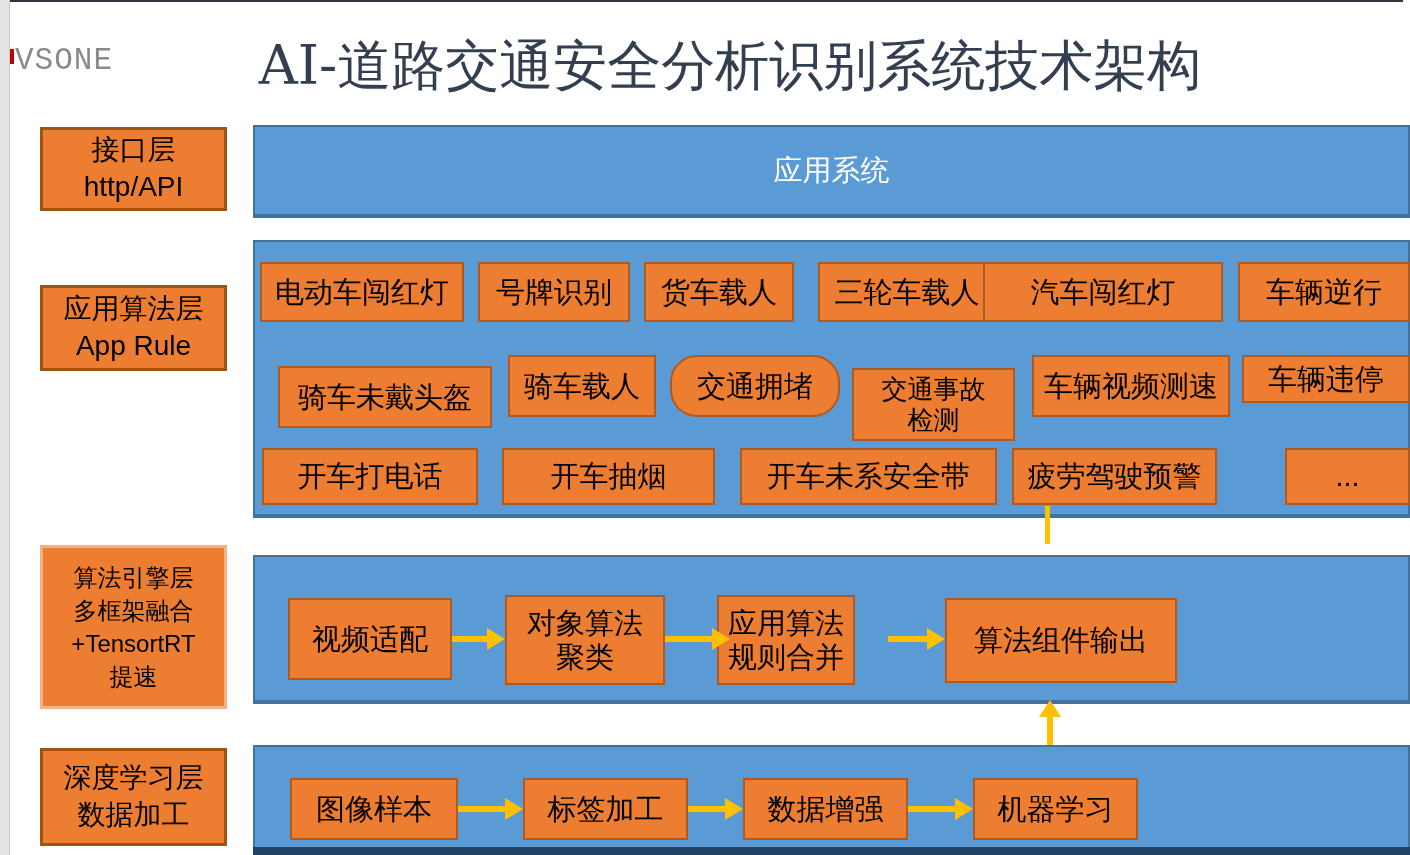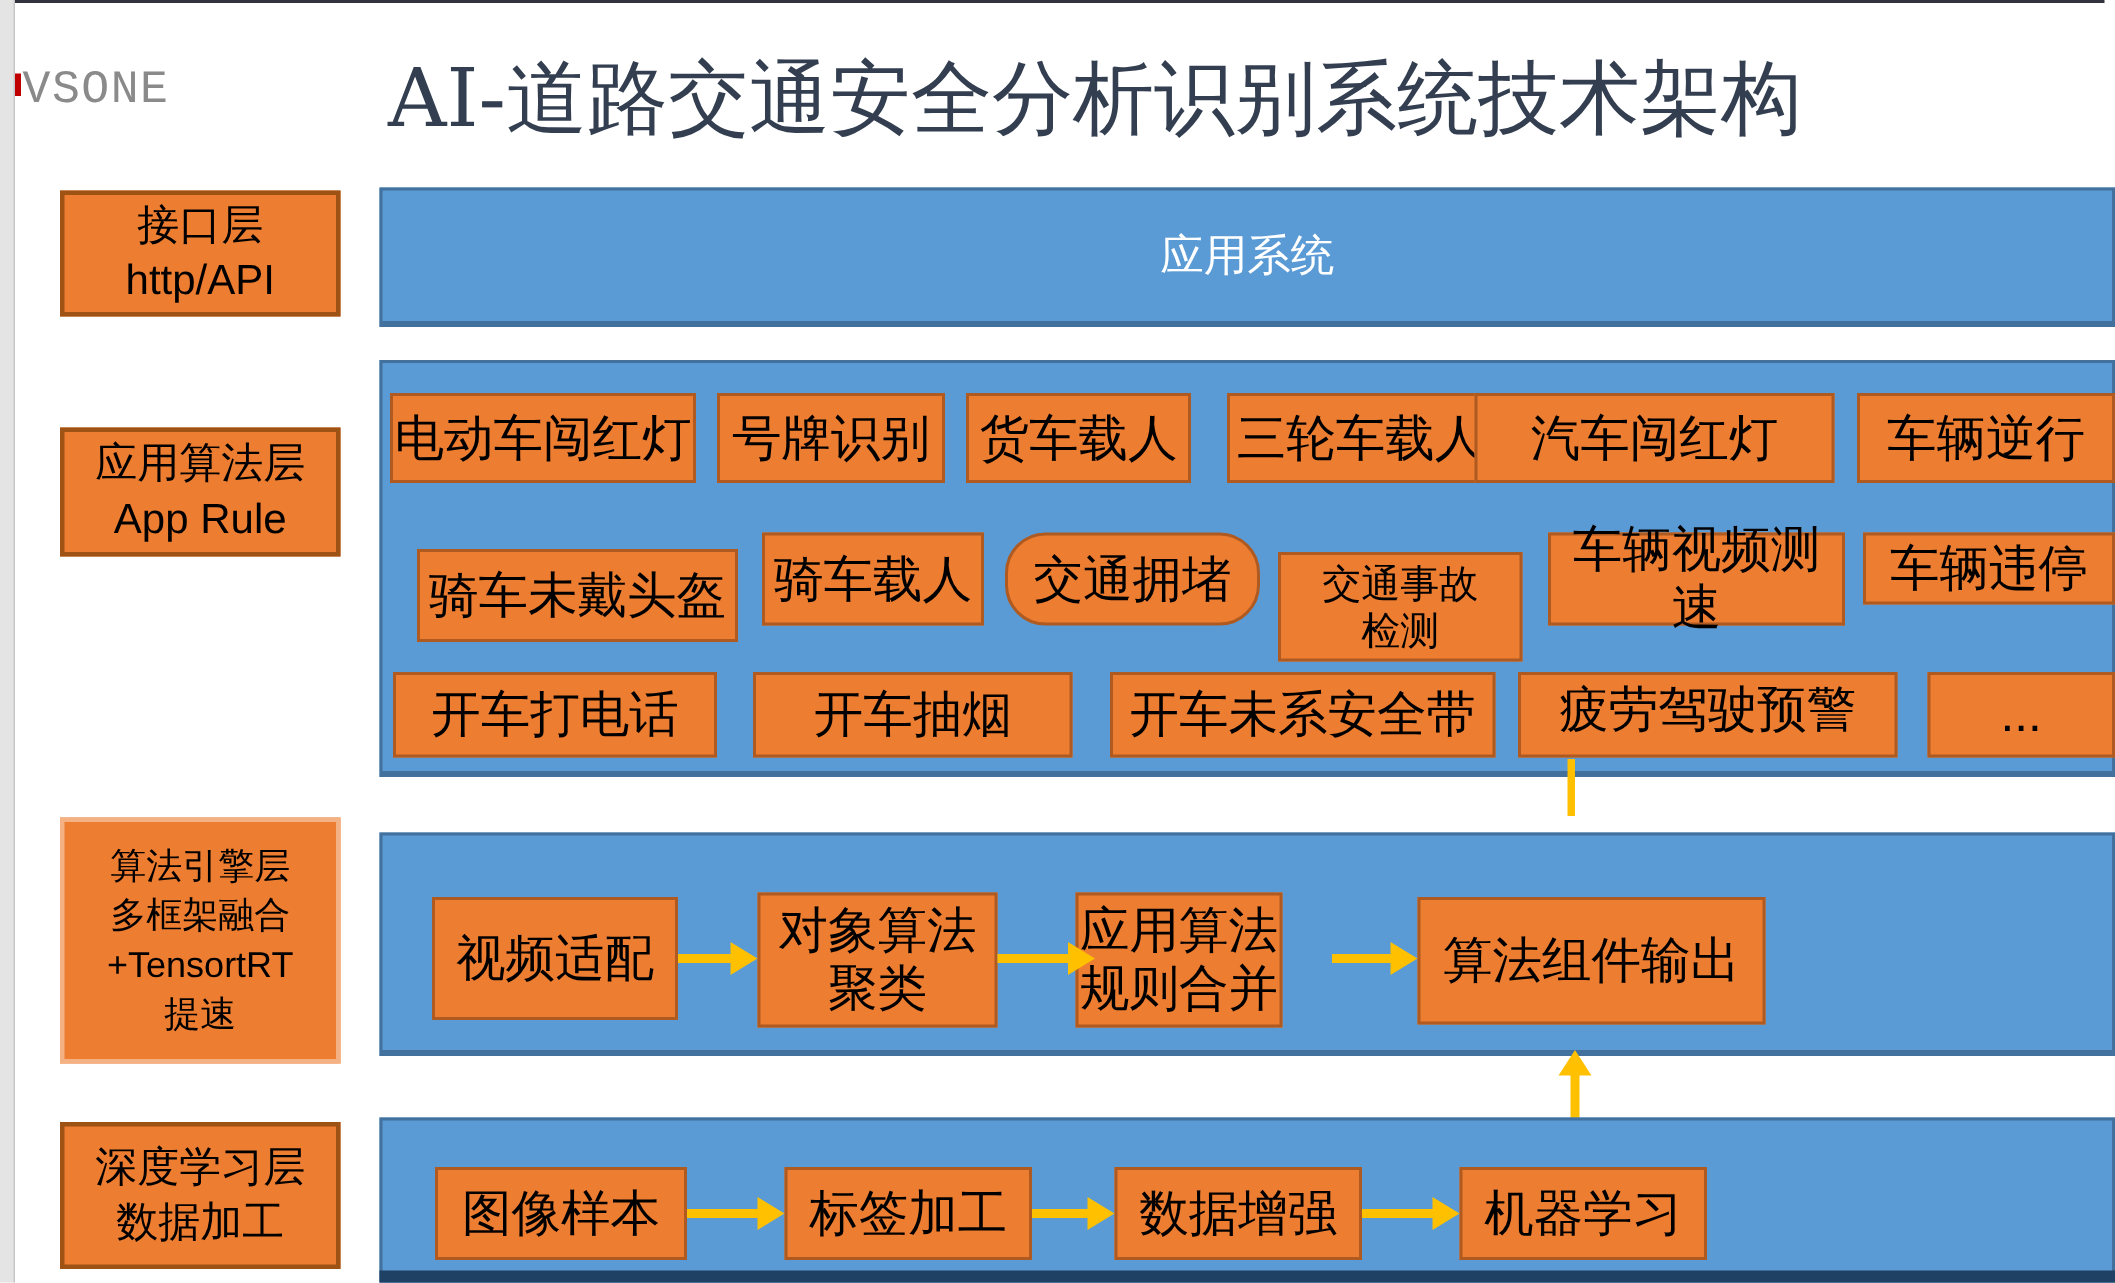--- a/index.html
+++ b/index.html
@@ -29,21 +29,21 @@
   .bpanel{
     left:253px;width:1157px;background:#5B9BD5;
     border:2px solid #41719C;border-bottom-width:4px;
   }
   .bpanel-label{width:100%;height:100%;display:flex;align-items:center;justify-content:center;
     color:#ffffff;font-size:29px;}
   
   .obox{
     background:#ED7D31;border:2px solid #AE5A21;
     display:flex;align-items:center;justify-content:center;text-align:center;
-    color:#000;font-size:33px;line-height:1.18;white-space:pre-line;
+    color:#000;font-size:29px;line-height:1.18;white-space:pre-line;
   }
   .fs26{font-size:26px;margin-top:16px;}
   
   .aline{background:#FFC000;}
   .ahead-right{width:0;height:0;border-top:11px solid transparent;
     border-bottom:11px solid transparent;border-left:18px solid #FFC000;}
   .ahead-up{width:0;height:0;border-left:11px solid transparent;
     border-right:11px solid transparent;border-bottom:17px solid #FFC000;}
   .bottom-strip{left:253px;top:847px;width:1157px;height:8px;background:#1F4164;}
 </style>
@@ -84,21 +84,21 @@
 <div class="abs obox" style="left:508px;top:355px;width:148px;height:62px;">骑车载人</div>
 <div class="abs obox" style="left:670px;top:355px;width:170px;height:62px;border-radius:27px;">交通拥堵</div>
 <div class="abs obox fs26" style="left:852px;top:352px;width:163px;height:73px;">交通事故
 检测</div>
 <div class="abs obox" style="left:1032px;top:355px;width:198px;height:62px;">车辆视频测速</div>
 <div class="abs obox" style="left:1242px;top:355px;width:168px;height:48px;">车辆违停</div>
 
 <div class="abs obox" style="left:262px;top:448px;width:216px;height:57px;">开车打电话</div>
 <div class="abs obox" style="left:502px;top:448px;width:213px;height:57px;">开车抽烟</div>
 <div class="abs obox" style="left:740px;top:448px;width:257px;height:57px;">开车未系安全带</div>
-<div class="abs obox" style="left:1012px;top:448px;width:253px;height:57px;font-family:Liberation Mono, monospace;">疲劳驾驶预警</div>
+<div class="abs obox" style="left:1012px;top:448px;width:205px;height:57px;">疲劳驾驶预警</div>
 <div class="abs obox" style="left:1285px;top:448px;width:125px;height:57px;">...</div>
 
 <div class="abs aline" style="left:1045px;top:506px;width:5px;height:38px;"></div>
 
 <div class="abs bpanel" style="top:555px;height:149px;"></div>
 <div class="abs obox" style="left:288px;top:598px;width:164px;height:82px;">视频适配</div>
 <div class="abs obox" style="left:505px;top:595px;width:160px;height:90px;">对象算法
 聚类</div>
 <div class="abs obox" style="left:717px;top:595px;width:138px;height:90px;">应用算法
 规则合并</div>

